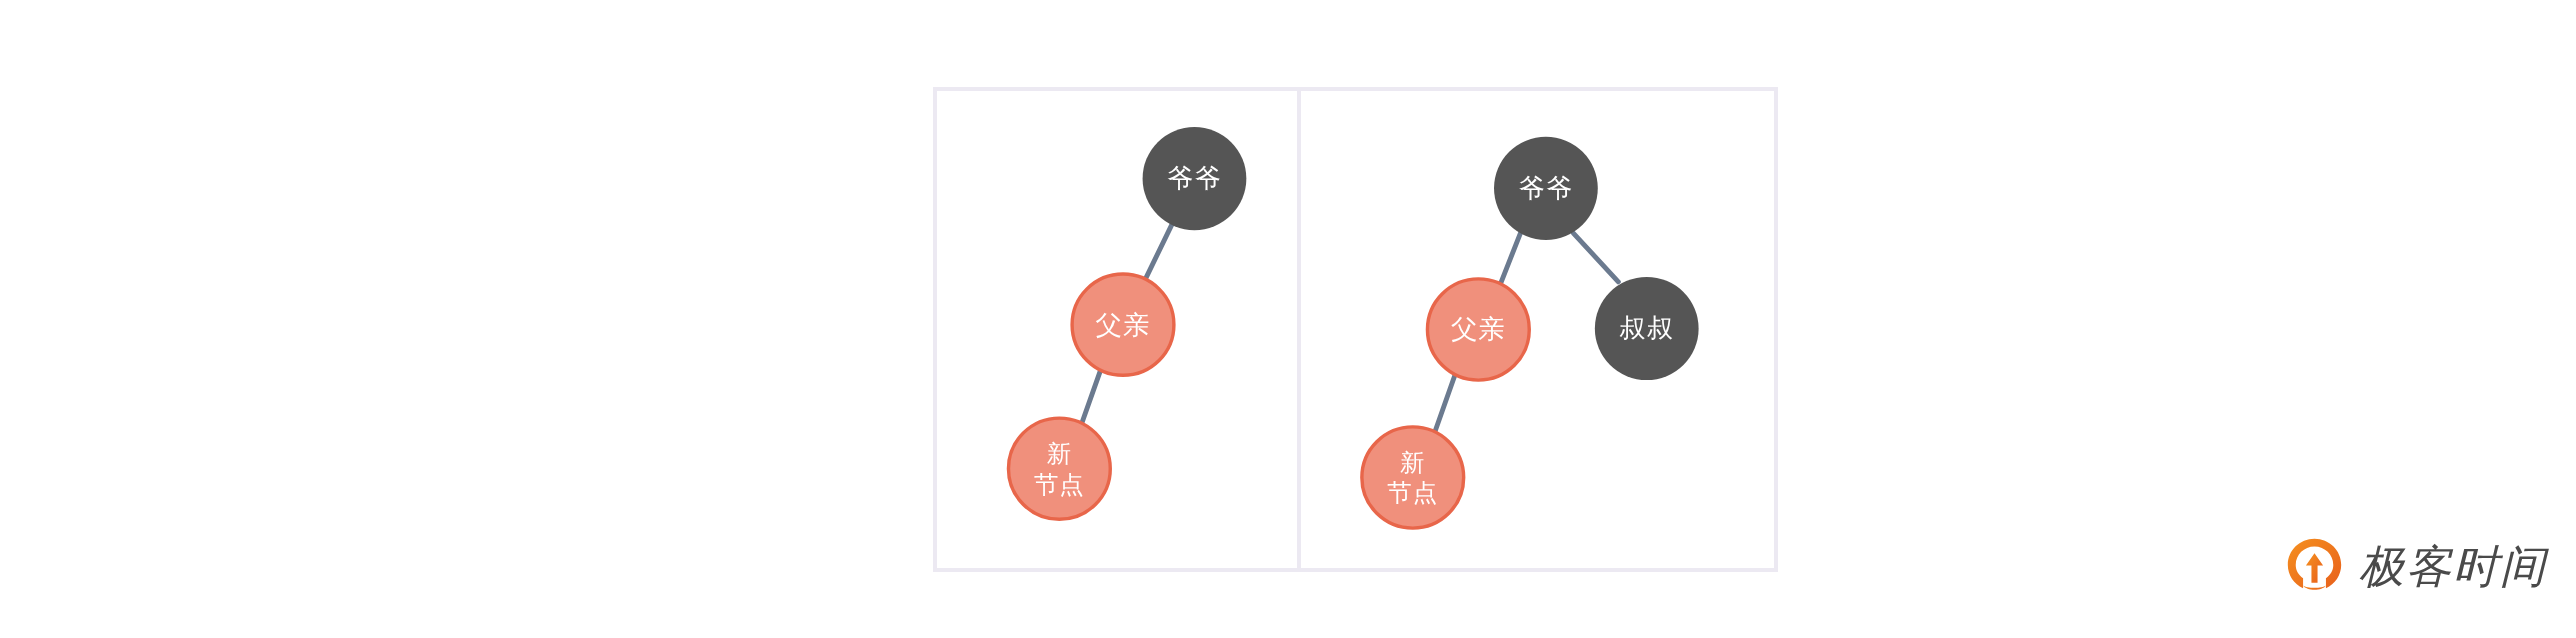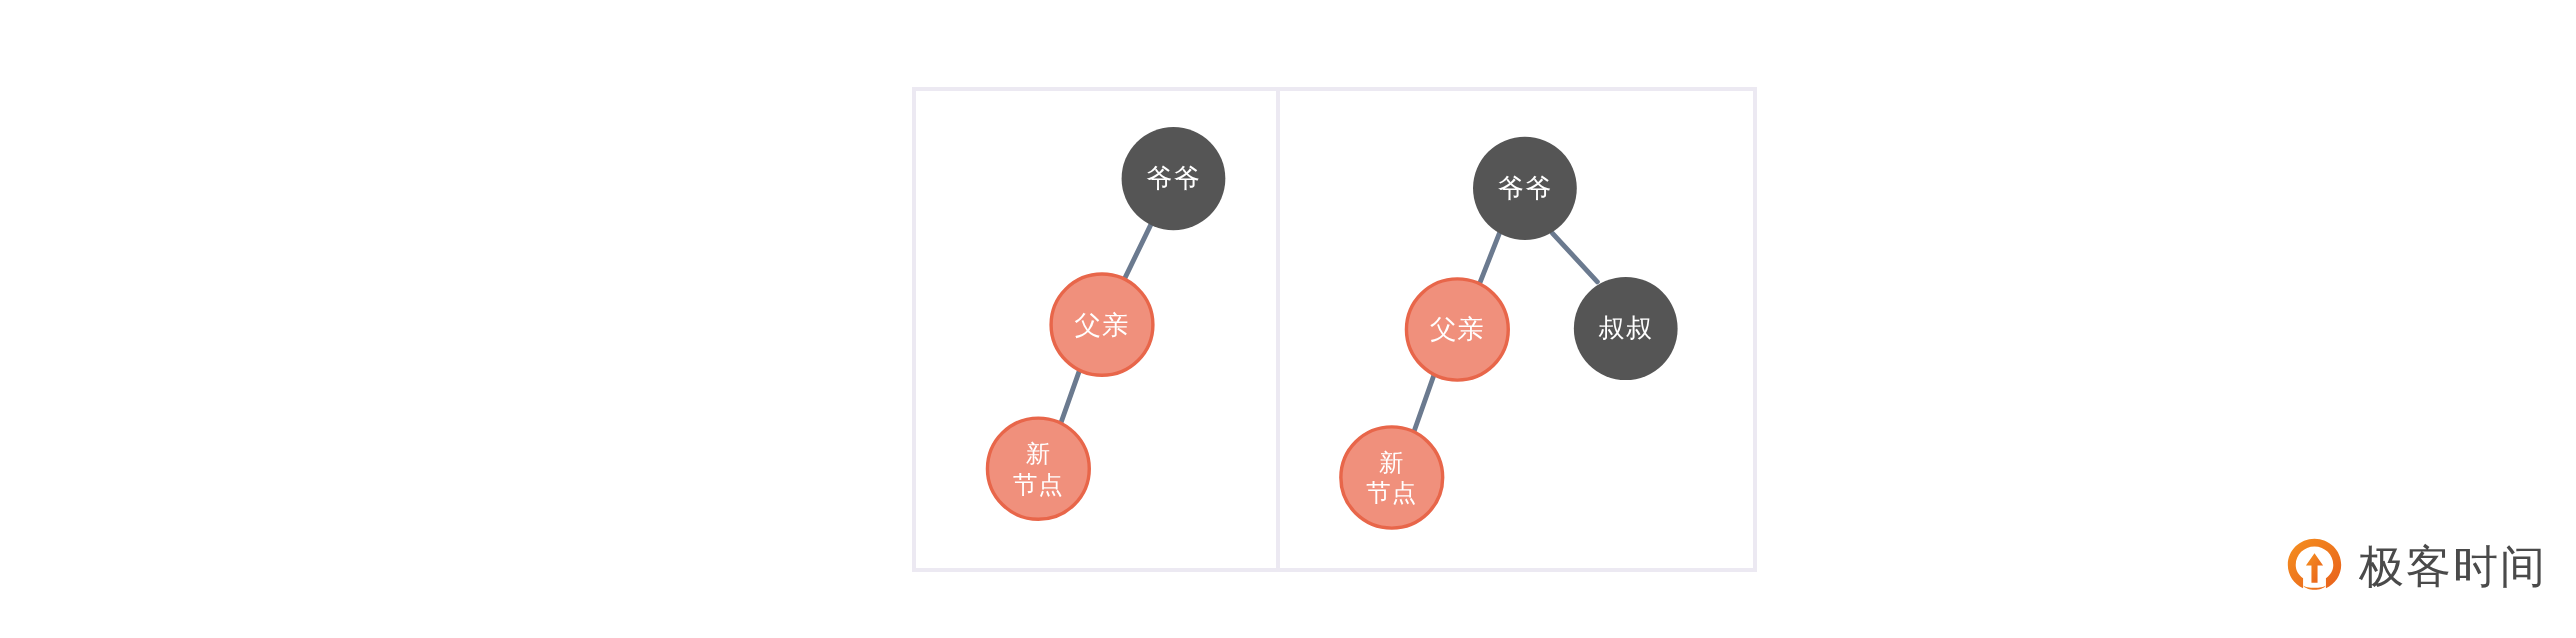--- a/index.html
+++ b/index.html
@@ -12,21 +12,21 @@
     width: 2576px;
     height: 639px;
     position: relative;
     overflow: hidden;
     font-family: "Liberation Sans", "DejaVu Sans", sans-serif;
   }
 
   
   #diagram-frame {
     position: absolute;
-    left: 912px;
+    left: 933px;
     top: 87px;
     width: 845px;
     height: 485px;
     box-sizing: border-box;
     border: 4px solid #ece9f2;
     background: #ffffff;
   }
   #panel-divider {
     position: absolute;
     left: 360px;
@@ -77,20 +77,21 @@
   }
 
   
   #watermark {
     position: absolute;
     left: 2284px;
     top: 536px;
     display: flex;
     align-items: center;
     gap: 14px;
+    font-style: italic;
   }
   #watermark-logo {
     width: 61px;
     height: 61px;
     flex: 0 0 auto;
   }
   #watermark-text {
     font-family: "Liberation Sans", "DejaVu Sans", sans-serif;
     font-size: 45px;
     color: #4a4a4a;

